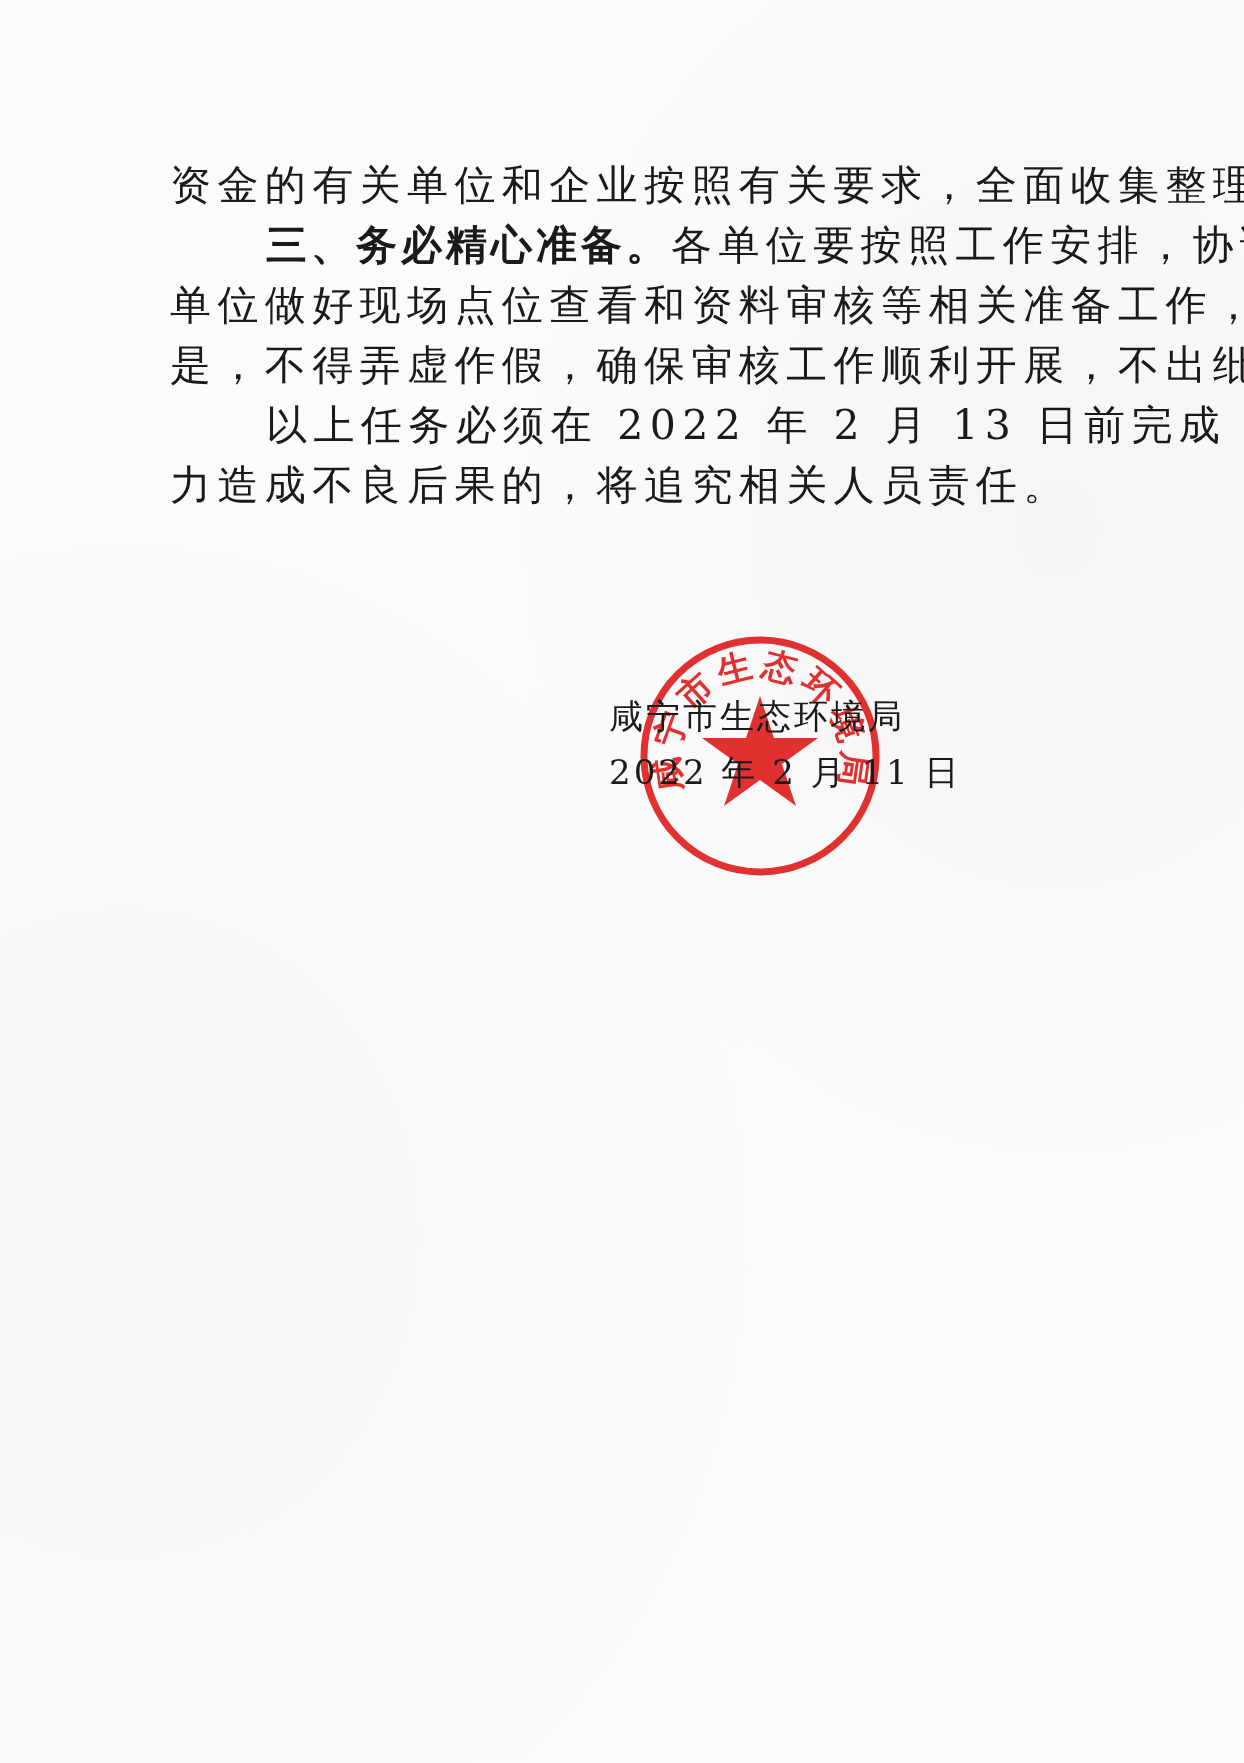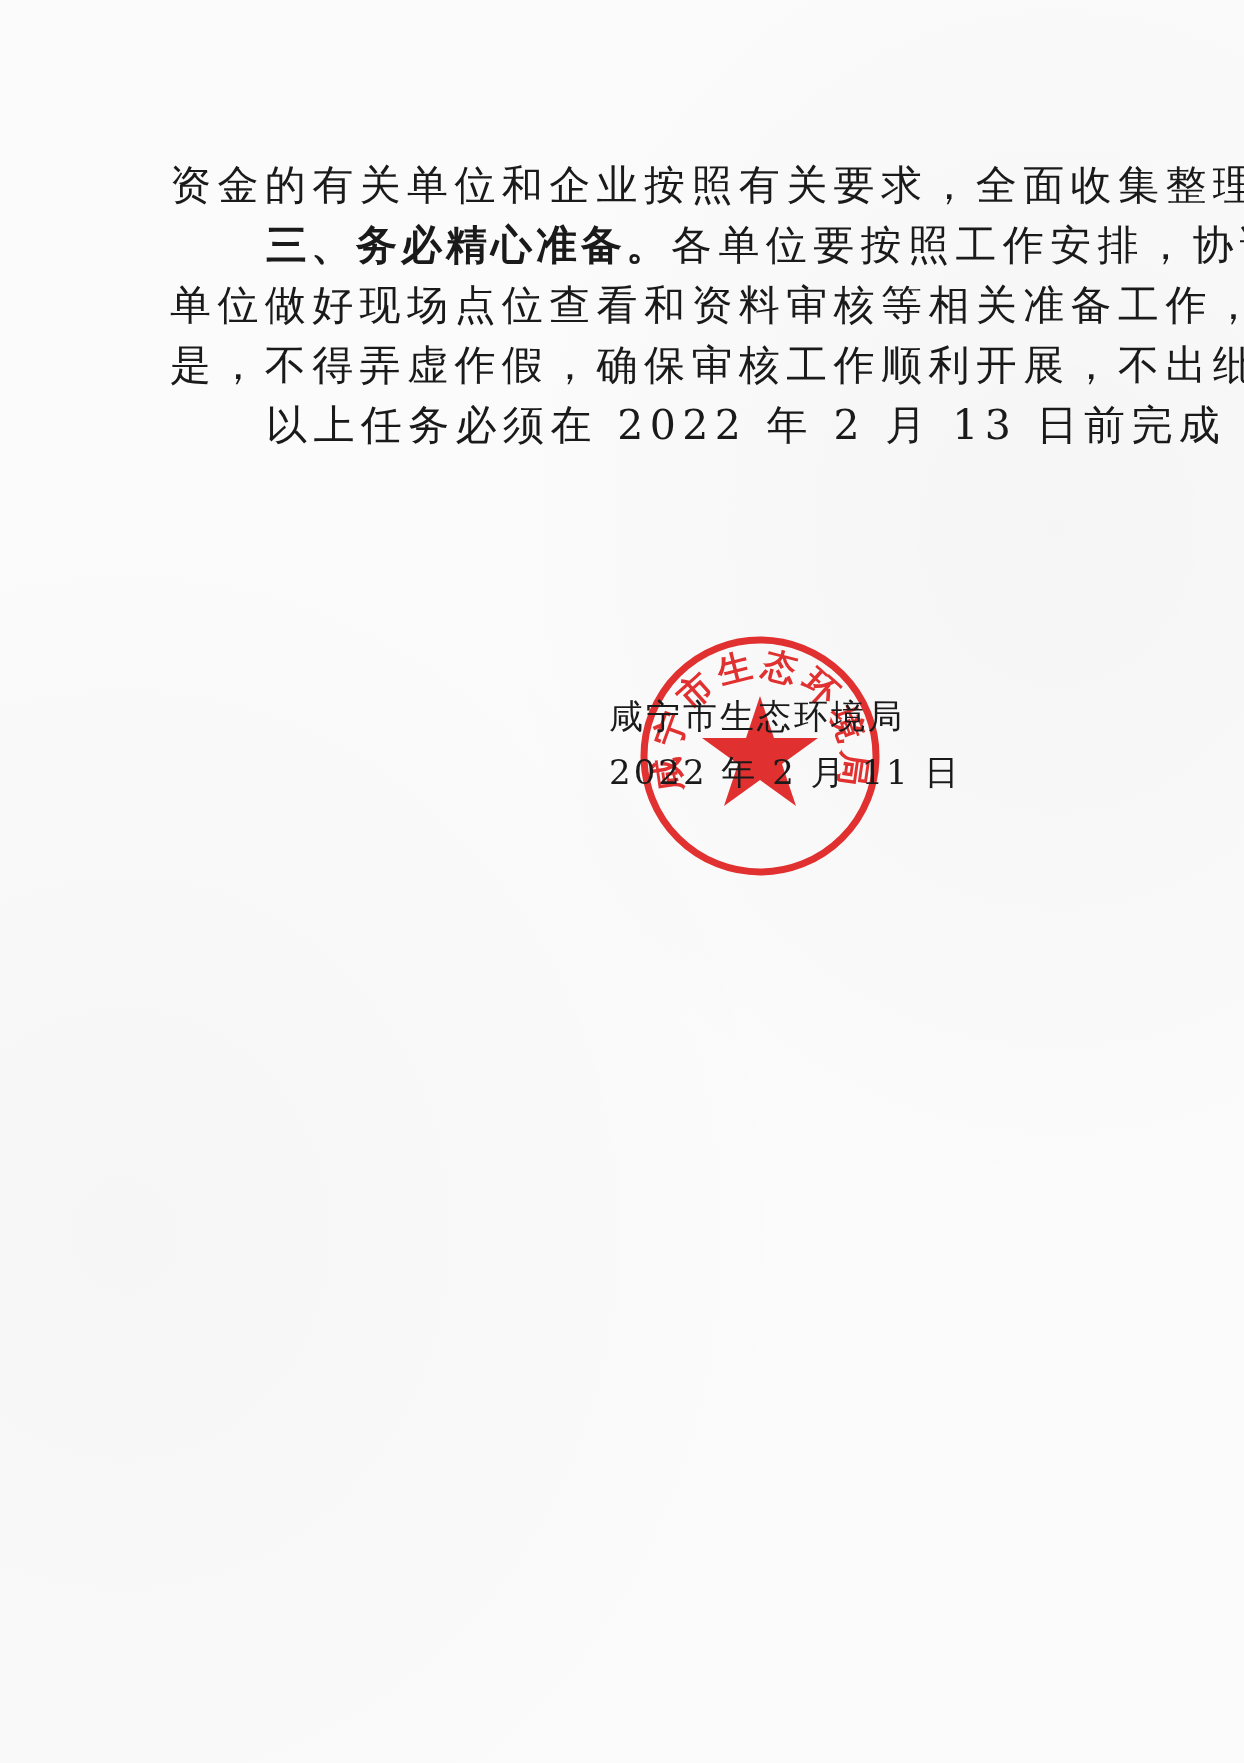--- a/index.html
+++ b/index.html
@@ -45,20 +45,21 @@
 <body>
 
 <div class="page-noise"></div>
 
 <div class="body-text">
   <div class="line">资金的有关单位和企业按照有关要求，全面收集整理资料台</div>
   <div class="line indent"><span class="bold">三、务必精心准备。</span><span>各单位要按照工作安排，协调有关</span></div>
   <div class="line">单位做好现场点位查看和资料审核等相关准备工作，实事求</div>
   <div class="line">是，不得弄虚作假，确保审核工作顺利开展，不出纰漏。</div>
   <div class="line indent">以上任务必须在 2022 年 2 月 13 日前完成，如因工作不</div>
+  <div class="line">力造成不良后果的，将追究相关人员责任。</div>
 </div>
 
 <svg class="stamp" viewBox="0 0 244 244">
   <defs>
     <path id="arcPath" d="M 44 150 A 82 82 0 1 1 200 150"></path>
   </defs>
   <circle cx="122" cy="122" r="116" fill="none" stroke="#e02020" stroke-width="7"></circle>
   <text font-family="DejaVu Sans, sans-serif" font-size="34" font-weight="bold" fill="#e02020" letter-spacing="6">
     <textPath href="#arcPath" startOffset="50%" text-anchor="middle">咸宁市生态环境局</textPath>
   </text>

